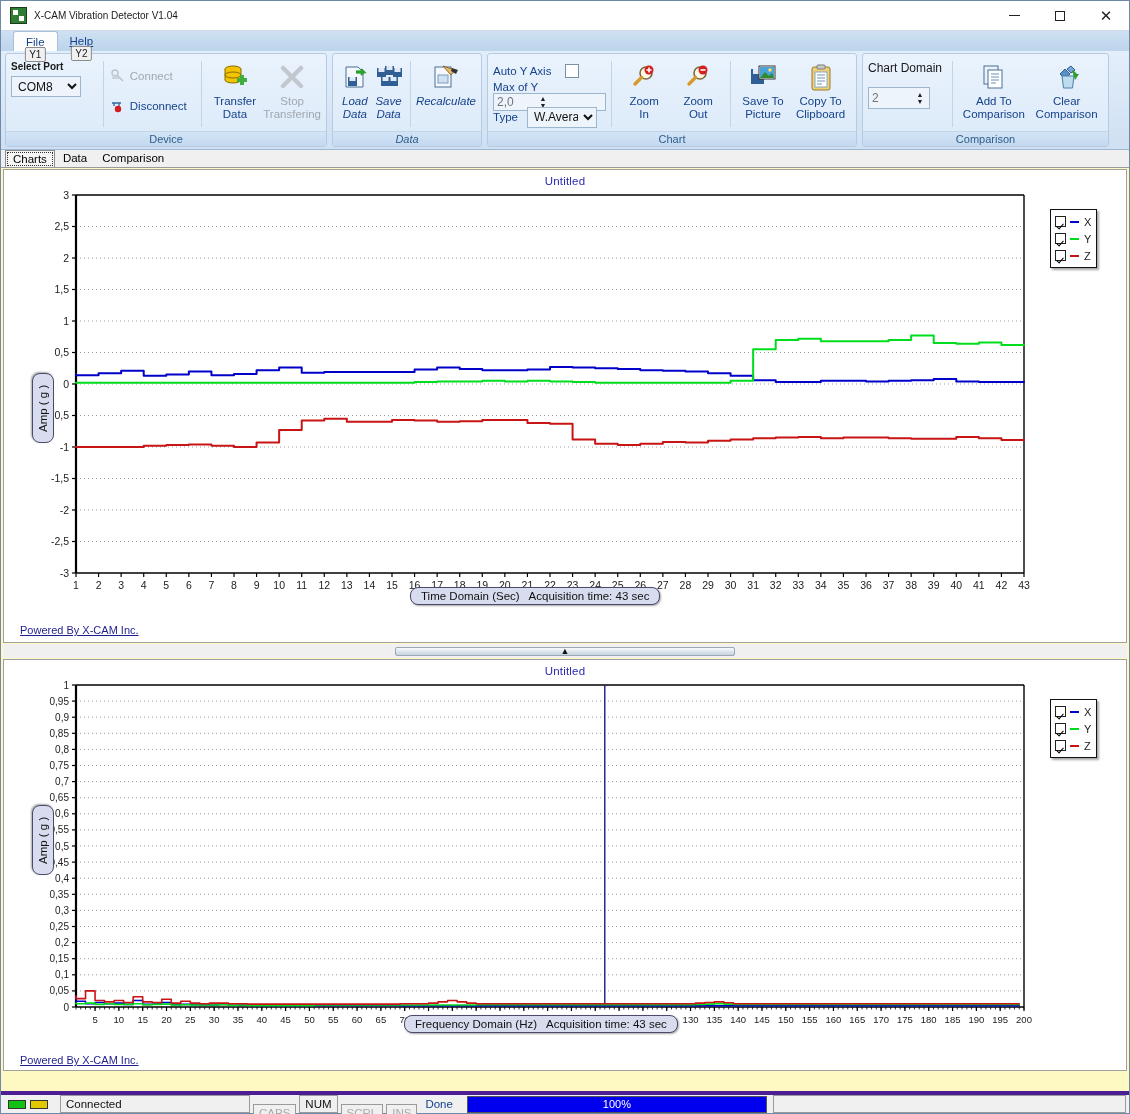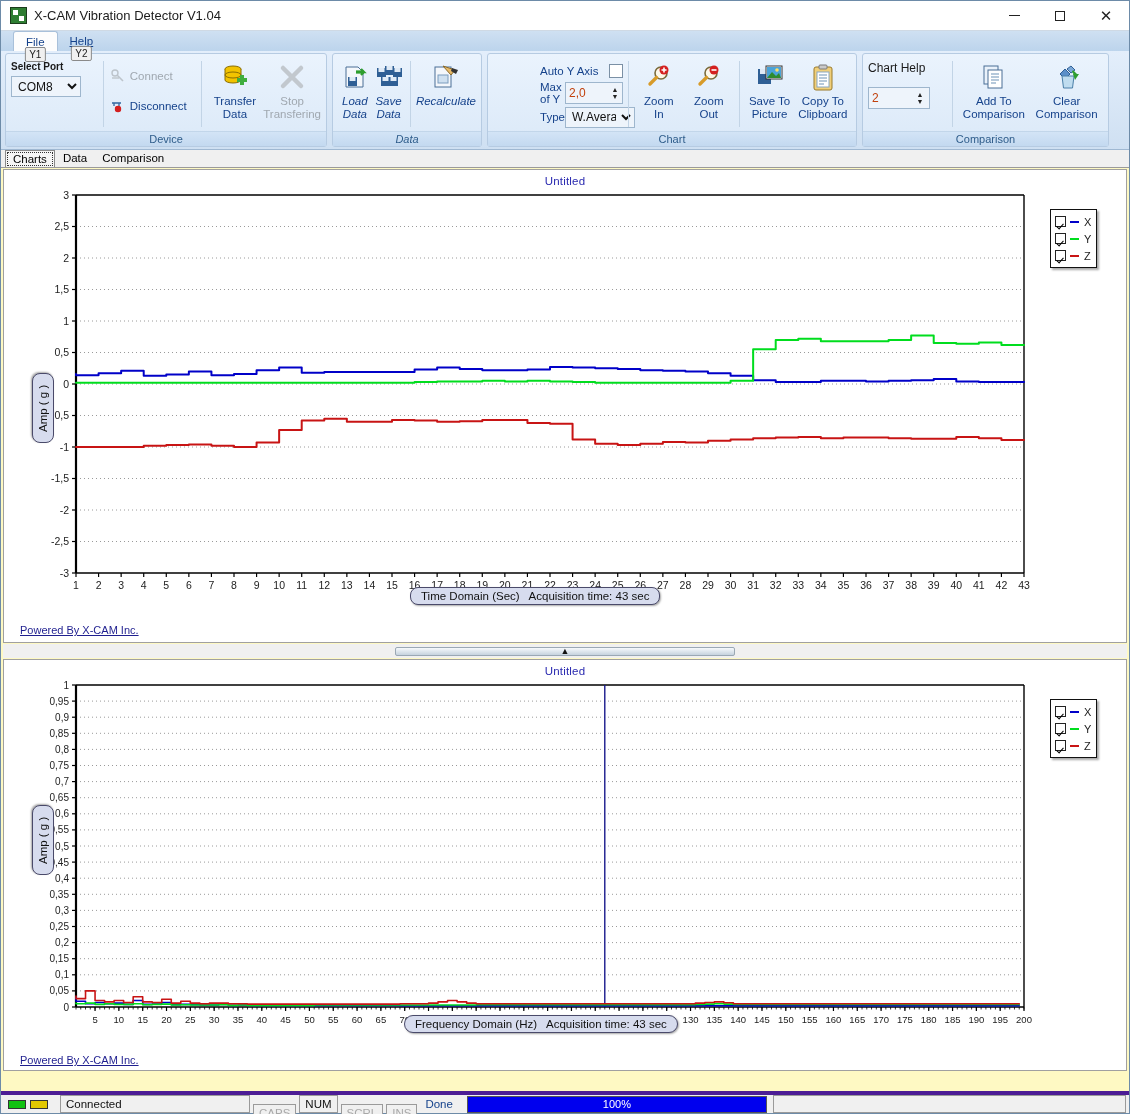--- a/index.html
+++ b/index.html
@@ -35,21 +35,21 @@
     background:#2e7d32;
     border:1px solid #1b3b1c;
     position:relative; flex:0 0 17px;
   }
   .app-icon::before{
     content:""; position:absolute; left:2px; top:2px; width:5px;height:5px;background:#fff;
   }
   .app-icon::after{
     content:""; position:absolute; right:2px; bottom:2px; width:5px;height:5px;background:#fff;
   }
-  .title-text { font-size:13px; color:#1b1b1b; }
+  .title-text { font-size:10px; color:#1b1b1b; }
   .wincontrols { margin-left:auto; display:flex; height:30px; }
   .wcbtn {
     width:46px;height:30px; display:flex;align-items:center;justify-content:center;
     font-size:13px;color:#222; background:transparent;
   }
   .wcbtn.min span{ display:block;width:11px;height:1px;background:#222; }
   .wcbtn.max span{ display:block;width:10px;height:10px;border:1px solid #222; }
   .wcbtn.close span{ font-size:15px; line-height:1; }
 
   
@@ -111,34 +111,34 @@
     width:62px; display:flex;flex-direction:column;align-items:center;
     padding-top:4px; color:#15428b; font-size:11.5px; line-height:13px; text-align:center;
     cursor:default;
   }
   .bigbtn.disabled { color:#a0a8b0; }
   .bigbtn .ico { height:32px; display:flex;align-items:center;justify-content:center; margin-bottom:2px;}
   .smallrow { display:flex;align-items:center; font-size:11.5px; color:#15428b; height:22px; }
   .smallrow.disabled { color:#a0a8b0; }
   .smallrow .ico { width:18px;height:16px;display:flex;align-items:center;justify-content:center;margin-right:3px;}
 
-  .lbl { font-size:11.5px; color:#15428b;margin-left:47px; }
+  .lbl { font-size:11.5px; color:#15428b; }
   .lblbold { font-size:10px; color:#1a1a1a; font-weight:bold; }
 
   select.combo, .fakecombo {
     font-family:"Liberation Sans", sans-serif; font-size:12px;
     border:1px solid #9eb6cd; background:#eef4fb; color:#111;
     height:21px; padding:1px 2px;
   }
   .spin {
     display:flex; align-items:stretch; border:1px solid #9eb6cd; background:#eef4fb; height:22px;
   }
   .spin input {
     border:none;background:transparent;outline:none;width:42px;
-    font-family:"Liberation Sans", sans-serif;font-size:12px;color:#c2410c;padding-left:3px;
+    font-family:"Liberation Sans", sans-serif;font-size:12px;color:#737373;padding-left:3px;
   }
   .spinbtns { width:14px; display:flex;flex-direction:column;justify-content:center;align-items:center; }
   .spinbtns div { font-size:7px;line-height:7px;color:#222; }
   .chk {
     width:14px;height:14px;border:1px solid #7b90a5;background:#fff;display:inline-block;
   }
 
   
   .pagetabs {
     flex:0 0 18px; height:18px;
@@ -386,21 +386,21 @@
       <div class="gtitle">Data</div>
     </div>
 
     <div class="rgroup" style="width:370px;">
       <div class="gbody">
         <div style="width:130px;padding-top:4px;">
           <div style="display:flex;align-items:center;height:20px;">
             <span class="lbl" style="width:72px;">Auto Y Axis</span>
             <span class="chk"></span>
           </div>
-          <div style="display:flex;align-items:center;height:24px;">
+          <div style="display:flex;height:24px;flex-direction:column;">
             <span class="lbl" style="width:62px;">Max of Y</span>
             <span class="spin">
               <input value="2,0" style="">
               <span class="spinbtns">
                   <div>▲</div>
                   <div>▼</div>
                 </span>
             </span>
           </div>
           <div style="display:flex;align-items:center;height:24px;">
@@ -462,21 +462,21 @@
           <span>Copy To</span>
           <span>Clipboard</span>
         </div>
       </div>
       <div class="gtitle">Chart</div>
     </div>
 
     <div class="rgroup" style="width:247px;margin-right:0;">
       <div class="gbody">
         <div style="width:82px;padding-top:4px;">
-          <div class="lblbold" style="font-weight:normal;font-size:12px;">Chart Help</div>
+          <div class="lblbold" style="font-weight:normal;font-size:12px;">Chart Domain</div>
           <span class="spin" style="margin-top:12px;width:62px;">
             <input style="width: 44px;" value="2">
             <span class="spinbtns">
                 <div>▲</div>
                 <div>▼</div>
               </span>
           </span>
         </div>
         <div class="sep"></div>
         <div class="bigbtn" style="width:76px;">
@@ -1037,21 +1037,21 @@
             <line x1="1005.7085427135679" y1="330" x2="1005.7085427135679" y2="332.5" stroke="#000" stroke-width="0.8"></line>
             <line x1="1010.4723618090452" y1="330" x2="1010.4723618090452" y2="332.5" stroke="#000" stroke-width="0.8"></line>
             <line x1="1015.2361809045226" y1="330" x2="1015.2361809045226" y2="332.5" stroke="#000" stroke-width="0.8"></line>
             <line x1="1020" y1="330" x2="1020" y2="332.5" stroke="#000" stroke-width="0.8"></line>
             <line x1="600.7839195979899" y1="8" x2="600.7839195979899" y2="330" stroke="#1a1a8c" stroke-width="1.4"></line>
             <polyline points="72,320.34 72,324.204 81.52763819095478,324.204 81.52763819095478,326.78 91.05527638190955,326.78 91.05527638190955,325.492 100.58291457286433,325.492 100.58291457286433,326.78 110.1105527638191,326.78 110.1105527638191,326.136 119.63819095477388,326.136 119.63819095477388,327.424 129.16582914572865,327.424 129.16582914572865,323.56 138.6934673366834,323.56 138.6934673366834,327.424 148.2211055276382,327.424 148.2211055276382,327.102 157.74874371859295,327.102 157.74874371859295,325.492 167.27638190954775,325.492 167.27638190954775,327.746 176.8040201005025,327.746 176.8040201005025,327.424 186.3316582914573,327.424 186.3316582914573,327.746 195.85929648241208,327.746 195.85929648241208,328.068 205.38693467336682,328.068 205.38693467336682,328.068 214.9145728643216,328.068 214.9145728643216,327.424 224.44221105527637,327.424 224.44221105527637,328.39 233.96984924623115,328.39 233.96984924623115,328.068 243.49748743718592,328.068 243.49748743718592,328.39 253.0251256281407,328.39 253.0251256281407,328.39 262.5527638190955,328.39 262.5527638190955,328.39 272.08040201005025,328.39 272.08040201005025,328.39 281.608040201005,328.39 281.608040201005,328.39 291.1356783919598,328.39 291.1356783919598,328.39 300.6633165829146,328.39 300.6633165829146,328.39 310.1909547738693,328.39 310.1909547738693,328.39 319.71859296482415,328.39 319.71859296482415,328.39 329.2462311557789,328.39 329.2462311557789,328.39 338.77386934673365,328.39 338.77386934673365,328.39 348.30150753768845,328.39 348.30150753768845,328.39 357.8291457286432,328.39 357.8291457286432,328.39 367.356783919598,328.39 367.356783919598,328.39 376.88442211055275,328.39 376.88442211055275,328.39 386.41206030150755,328.39 386.41206030150755,328.39 395.9396984924623,328.39 395.9396984924623,328.712 405.4673366834171,328.712 405.4673366834171,328.712 414.99497487437185,328.712 414.99497487437185,328.712 424.52261306532665,328.712 424.52261306532665,328.712 434.0502512562814,328.712 434.0502512562814,328.712 443.57788944723615,328.712 443.57788944723615,328.712 453.10552763819095,328.712 453.10552763819095,328.712 462.63316582914575,328.712 462.63316582914575,328.712 472.1608040201005,328.712 472.1608040201005,328.712 481.68844221105525,328.712 481.68844221105525,328.712 491.21608040201005,328.712 491.21608040201005,328.712 500.74371859296485,328.712 500.74371859296485,328.712 510.2713567839196,328.712 510.2713567839196,328.712 519.7989949748744,328.712 519.7989949748744,328.712 529.3266331658292,328.712 529.3266331658292,328.712 538.854271356784,328.712 538.854271356784,328.712 548.3819095477386,328.712 548.3819095477386,328.712 557.9095477386934,328.712 557.9095477386934,328.712 567.4371859296483,328.712 567.4371859296483,328.712 576.964824120603,328.712 576.964824120603,328.712 586.4924623115578,328.712 586.4924623115578,328.712 596.0201005025125,328.712 596.0201005025125,328.712 605.5477386934673,328.712 605.5477386934673,328.712 615.0753768844221,328.712 615.0753768844221,328.712 624.6030150753769,328.712 624.6030150753769,328.712 634.1306532663317,328.712 634.1306532663317,328.712 643.6582914572864,328.712 643.6582914572864,328.712 653.1859296482412,328.712 653.1859296482412,328.712 662.713567839196,328.712 662.713567839196,328.712 672.2412060301507,328.712 672.2412060301507,328.712 681.7688442211055,328.712 681.7688442211055,328.712 691.2964824120603,328.712 691.2964824120603,328.712 700.8241206030151,328.712 700.8241206030151,328.712 710.3517587939699,328.712 710.3517587939699,328.712 719.8793969849246,328.712 719.8793969849246,328.712 729.4070351758794,328.712 729.4070351758794,328.712 738.9346733668342,328.712 738.9346733668342,328.712 748.4623115577889,328.712 748.4623115577889,328.712 757.9899497487437,328.712 757.9899497487437,328.712 767.5175879396985,328.712 767.5175879396985,328.712 777.0452261306533,328.712 777.0452261306533,328.712 786.5728643216081,328.712 786.5728643216081,328.712 796.1005025125628,328.712 796.1005025125628,328.712 805.6281407035176,328.712 805.6281407035176,328.712 815.1557788944723,328.712 815.1557788944723,328.712 824.6834170854271,328.712 824.6834170854271,328.712 834.2110552763819,328.712 834.2110552763819,328.712 843.7386934673367,328.712 843.7386934673367,328.712 853.2663316582915,328.712 853.2663316582915,328.712 862.7939698492462,328.712 862.7939698492462,328.712 872.321608040201,328.712 872.321608040201,328.712 881.8492462311558,328.712 881.8492462311558,328.712 891.3768844221105,328.712 891.3768844221105,328.712 900.9045226130653,328.712 900.9045226130653,328.712 910.4321608040201,328.712 910.4321608040201,328.712 919.9597989949749,328.712 919.9597989949749,328.712 929.4874371859297,328.712 929.4874371859297,328.712 939.0150753768844,328.712 939.0150753768844,328.712 948.5427135678392,328.712 948.5427135678392,328.712 958.070351758794,328.712 958.070351758794,328.712 967.5979899497487,328.712 967.5979899497487,328.712 977.1256281407035,328.712 977.1256281407035,328.712 986.6532663316583,328.712 986.6532663316583,328.712 996.1809045226131,328.712 996.1809045226131,328.712 1005.7085427135679,328.712 1005.7085427135679,328.712 1015.2361809045226,328.712" fill="none" stroke="#0000c8" stroke-width="1.6" stroke-linejoin="round" stroke-linecap="round"></polyline>
             <polyline points="72,326.136 72,326.78 81.52763819095478,326.78 81.52763819095478,326.136 91.05527638190955,326.136 91.05527638190955,327.424 100.58291457286433,327.424 100.58291457286433,326.78 110.1105527638191,326.78 110.1105527638191,327.424 119.63819095477388,327.424 119.63819095477388,327.424 129.16582914572865,327.424 129.16582914572865,326.78 138.6934673366834,326.78 138.6934673366834,327.746 148.2211055276382,327.746 148.2211055276382,327.424 157.74874371859295,327.424 157.74874371859295,327.102 167.27638190954775,327.102 167.27638190954775,328.068 176.8040201005025,328.068 176.8040201005025,327.746 186.3316582914573,327.746 186.3316582914573,328.068 195.85929648241208,328.068 195.85929648241208,328.068 205.38693467336682,328.068 205.38693467336682,328.068 214.9145728643216,328.068 214.9145728643216,327.746 224.44221105527637,327.746 224.44221105527637,328.39 233.96984924623115,328.39 233.96984924623115,328.068 243.49748743718592,328.068 243.49748743718592,328.39 253.0251256281407,328.39 253.0251256281407,328.39 262.5527638190955,328.39 262.5527638190955,328.39 272.08040201005025,328.39 272.08040201005025,328.39 281.608040201005,328.39 281.608040201005,328.39 291.1356783919598,328.39 291.1356783919598,328.39 300.6633165829146,328.39 300.6633165829146,328.39 310.1909547738693,328.39 310.1909547738693,328.068 319.71859296482415,328.068 319.71859296482415,328.068 329.2462311557789,328.068 329.2462311557789,328.068 338.77386934673365,328.068 338.77386934673365,328.068 348.30150753768845,328.068 348.30150753768845,328.068 357.8291457286432,328.068 357.8291457286432,328.068 367.356783919598,328.068 367.356783919598,328.068 376.88442211055275,328.068 376.88442211055275,328.068 386.41206030150755,328.068 386.41206030150755,328.068 395.9396984924623,328.068 395.9396984924623,328.068 405.4673366834171,328.068 405.4673366834171,328.068 414.99497487437185,328.068 414.99497487437185,328.068 424.52261306532665,328.068 424.52261306532665,328.068 434.0502512562814,328.068 434.0502512562814,328.068 443.57788944723615,328.068 443.57788944723615,328.068 453.10552763819095,328.068 453.10552763819095,328.068 462.63316582914575,328.068 462.63316582914575,328.068 472.1608040201005,328.068 472.1608040201005,327.746 481.68844221105525,327.746 481.68844221105525,327.746 491.21608040201005,327.746 491.21608040201005,327.746 500.74371859296485,327.746 500.74371859296485,327.746 510.2713567839196,327.746 510.2713567839196,327.746 519.7989949748744,327.746 519.7989949748744,327.746 529.3266331658292,327.746 529.3266331658292,327.746 538.854271356784,327.746 538.854271356784,327.746 548.3819095477386,327.746 548.3819095477386,327.746 557.9095477386934,327.746 557.9095477386934,327.746 567.4371859296483,327.746 567.4371859296483,327.746 576.964824120603,327.746 576.964824120603,327.746 586.4924623115578,327.746 586.4924623115578,327.746 596.0201005025125,327.746 596.0201005025125,327.746 605.5477386934673,327.746 605.5477386934673,327.746 615.0753768844221,327.746 615.0753768844221,327.746 624.6030150753769,327.746 624.6030150753769,327.746 634.1306532663317,327.746 634.1306532663317,327.746 643.6582914572864,327.746 643.6582914572864,327.746 653.1859296482412,327.746 653.1859296482412,327.746 662.713567839196,327.746 662.713567839196,327.746 672.2412060301507,327.746 672.2412060301507,327.746 681.7688442211055,327.746 681.7688442211055,327.746 691.2964824120603,327.746 691.2964824120603,327.424 700.8241206030151,327.424 700.8241206030151,327.102 710.3517587939699,327.102 710.3517587939699,326.78 719.8793969849246,326.78 719.8793969849246,327.102 729.4070351758794,327.102 729.4070351758794,327.424 738.9346733668342,327.424 738.9346733668342,327.424 748.4623115577889,327.424 748.4623115577889,327.424 757.9899497487437,327.424 757.9899497487437,327.424 767.5175879396985,327.424 767.5175879396985,327.424 777.0452261306533,327.424 777.0452261306533,327.424 786.5728643216081,327.424 786.5728643216081,327.424 796.1005025125628,327.424 796.1005025125628,327.424 805.6281407035176,327.424 805.6281407035176,327.424 815.1557788944723,327.424 815.1557788944723,327.424 824.6834170854271,327.424 824.6834170854271,327.424 834.2110552763819,327.424 834.2110552763819,327.424 843.7386934673367,327.424 843.7386934673367,327.424 853.2663316582915,327.424 853.2663316582915,327.424 862.7939698492462,327.424 862.7939698492462,327.424 872.321608040201,327.424 872.321608040201,327.424 881.8492462311558,327.424 881.8492462311558,327.424 891.3768844221105,327.424 891.3768844221105,327.424 900.9045226130653,327.424 900.9045226130653,327.424 910.4321608040201,327.424 910.4321608040201,327.424 919.9597989949749,327.424 919.9597989949749,327.424 929.4874371859297,327.424 929.4874371859297,327.424 939.0150753768844,327.424 939.0150753768844,327.424 948.5427135678392,327.424 948.5427135678392,327.424 958.070351758794,327.424 958.070351758794,327.424 967.5979899497487,327.424 967.5979899497487,327.424 977.1256281407035,327.424 977.1256281407035,327.424 986.6532663316583,327.424 986.6532663316583,327.424 996.1809045226131,327.424 996.1809045226131,327.424 1005.7085427135679,327.424 1005.7085427135679,327.424 1015.2361809045226,327.424" fill="none" stroke="#00dd1e" stroke-width="1.6" stroke-linejoin="round" stroke-linecap="round"></polyline>
             <polyline points="72,319.05199999999996 72,321.628 81.52763819095478,321.628 81.52763819095478,313.9 91.05527638190955,313.9 91.05527638190955,323.56 100.58291457286433,323.56 100.58291457286433,324.848 110.1105527638191,324.848 110.1105527638191,323.56 119.63819095477388,323.56 119.63819095477388,325.492 129.16582914572865,325.492 129.16582914572865,319.69599999999997 138.6934673366834,319.69599999999997 138.6934673366834,324.848 148.2211055276382,324.848 148.2211055276382,325.492 157.74874371859295,325.492 157.74874371859295,322.272 167.27638190954775,322.272 167.27638190954775,326.136 176.8040201005025,326.136 176.8040201005025,324.204 186.3316582914573,324.204 186.3316582914573,326.136 195.85929648241208,326.136 195.85929648241208,326.78 205.38693467336682,326.78 205.38693467336682,326.136 214.9145728643216,326.136 214.9145728643216,326.136 224.44221105527637,326.136 224.44221105527637,326.78 233.96984924623115,326.78 233.96984924623115,326.78 243.49748743718592,326.78 243.49748743718592,327.102 253.0251256281407,327.102 253.0251256281407,327.102 262.5527638190955,327.102 262.5527638190955,327.102 272.08040201005025,327.102 272.08040201005025,327.102 281.608040201005,327.102 281.608040201005,327.102 291.1356783919598,327.102 291.1356783919598,327.102 300.6633165829146,327.102 300.6633165829146,327.102 310.1909547738693,327.102 310.1909547738693,327.102 319.71859296482415,327.102 319.71859296482415,327.102 329.2462311557789,327.102 329.2462311557789,327.102 338.77386934673365,327.102 338.77386934673365,327.102 348.30150753768845,327.102 348.30150753768845,327.102 357.8291457286432,327.102 357.8291457286432,327.102 367.356783919598,327.102 367.356783919598,327.102 376.88442211055275,327.102 376.88442211055275,327.102 386.41206030150755,327.102 386.41206030150755,327.102 395.9396984924623,327.102 395.9396984924623,326.78 405.4673366834171,326.78 405.4673366834171,326.78 414.99497487437185,326.78 414.99497487437185,326.78 424.52261306532665,326.78 424.52261306532665,326.136 434.0502512562814,326.136 434.0502512562814,324.848 443.57788944723615,324.848 443.57788944723615,323.56 453.10552763819095,323.56 453.10552763819095,324.848 462.63316582914575,324.848 462.63316582914575,326.136 472.1608040201005,326.136 472.1608040201005,326.78 481.68844221105525,326.78 481.68844221105525,326.78 491.21608040201005,326.78 491.21608040201005,326.78 500.74371859296485,326.78 500.74371859296485,326.78 510.2713567839196,326.78 510.2713567839196,326.78 519.7989949748744,326.78 519.7989949748744,326.78 529.3266331658292,326.78 529.3266331658292,326.78 538.854271356784,326.78 538.854271356784,326.78 548.3819095477386,326.78 548.3819095477386,326.78 557.9095477386934,326.78 557.9095477386934,326.78 567.4371859296483,326.78 567.4371859296483,326.78 576.964824120603,326.78 576.964824120603,326.78 586.4924623115578,326.78 586.4924623115578,326.78 596.0201005025125,326.78 596.0201005025125,326.78 605.5477386934673,326.78 605.5477386934673,326.78 615.0753768844221,326.78 615.0753768844221,326.78 624.6030150753769,326.78 624.6030150753769,326.78 634.1306532663317,326.78 634.1306532663317,326.78 643.6582914572864,326.78 643.6582914572864,326.78 653.1859296482412,326.78 653.1859296482412,326.78 662.713567839196,326.78 662.713567839196,326.78 672.2412060301507,326.78 672.2412060301507,326.78 681.7688442211055,326.78 681.7688442211055,326.78 691.2964824120603,326.78 691.2964824120603,326.136 700.8241206030151,326.136 700.8241206030151,325.492 710.3517587939699,325.492 710.3517587939699,324.848 719.8793969849246,324.848 719.8793969849246,325.814 729.4070351758794,325.814 729.4070351758794,326.78 738.9346733668342,326.78 738.9346733668342,326.78 748.4623115577889,326.78 748.4623115577889,326.78 757.9899497487437,326.78 757.9899497487437,326.78 767.5175879396985,326.78 767.5175879396985,326.78 777.0452261306533,326.78 777.0452261306533,326.78 786.5728643216081,326.78 786.5728643216081,326.78 796.1005025125628,326.78 796.1005025125628,326.78 805.6281407035176,326.78 805.6281407035176,326.78 815.1557788944723,326.78 815.1557788944723,326.78 824.6834170854271,326.78 824.6834170854271,326.78 834.2110552763819,326.78 834.2110552763819,326.78 843.7386934673367,326.78 843.7386934673367,326.78 853.2663316582915,326.78 853.2663316582915,326.78 862.7939698492462,326.78 862.7939698492462,326.78 872.321608040201,326.78 872.321608040201,326.78 881.8492462311558,326.78 881.8492462311558,326.78 891.3768844221105,326.78 891.3768844221105,326.78 900.9045226130653,326.78 900.9045226130653,326.78 910.4321608040201,326.78 910.4321608040201,326.78 919.9597989949749,326.78 919.9597989949749,326.78 929.4874371859297,326.78 929.4874371859297,326.78 939.0150753768844,326.78 939.0150753768844,326.78 948.5427135678392,326.78 948.5427135678392,326.78 958.070351758794,326.78 958.070351758794,326.78 967.5979899497487,326.78 967.5979899497487,326.78 977.1256281407035,326.78 977.1256281407035,326.78 986.6532663316583,326.78 986.6532663316583,326.78 996.1809045226131,326.78 996.1809045226131,326.78 1005.7085427135679,326.78 1005.7085427135679,326.78 1015.2361809045226,326.78" fill="none" stroke="#c81414" stroke-width="1.6" stroke-linejoin="round" stroke-linecap="round"></polyline>
           </svg>
         <div class="ylabelbox" id="ylab1" style="left: 28px; top: 128px; width: 22px; height: 70px;">Amp ( g )</div>
-        <div class="axistitlebox" id="xlab1" style="left: 400px; top: 338px; border-radius: 9px;">Frequency Domain (Hz)   Acquisition time: 43 sec</div>
+        <div class="axistitlebox" id="xlab1" style="left: 400px; top: 338px;">Frequency Domain (Hz)   Acquisition time: 43 sec</div>
         <div class="legendbox" id="leg1" style="left: 1046px; top: 22px;">
             <div class="legrow">
               <span class="legchk"></span>
               <span class="legdash" style="background: rgb(0, 0, 200);"></span>
               <span class="legtxt">X</span>
             </div>
             <div class="legrow">
               <span class="legchk"></span>
               <span class="legdash" style="background: rgb(0, 221, 30);"></span>
               <span class="legtxt">Y</span>

